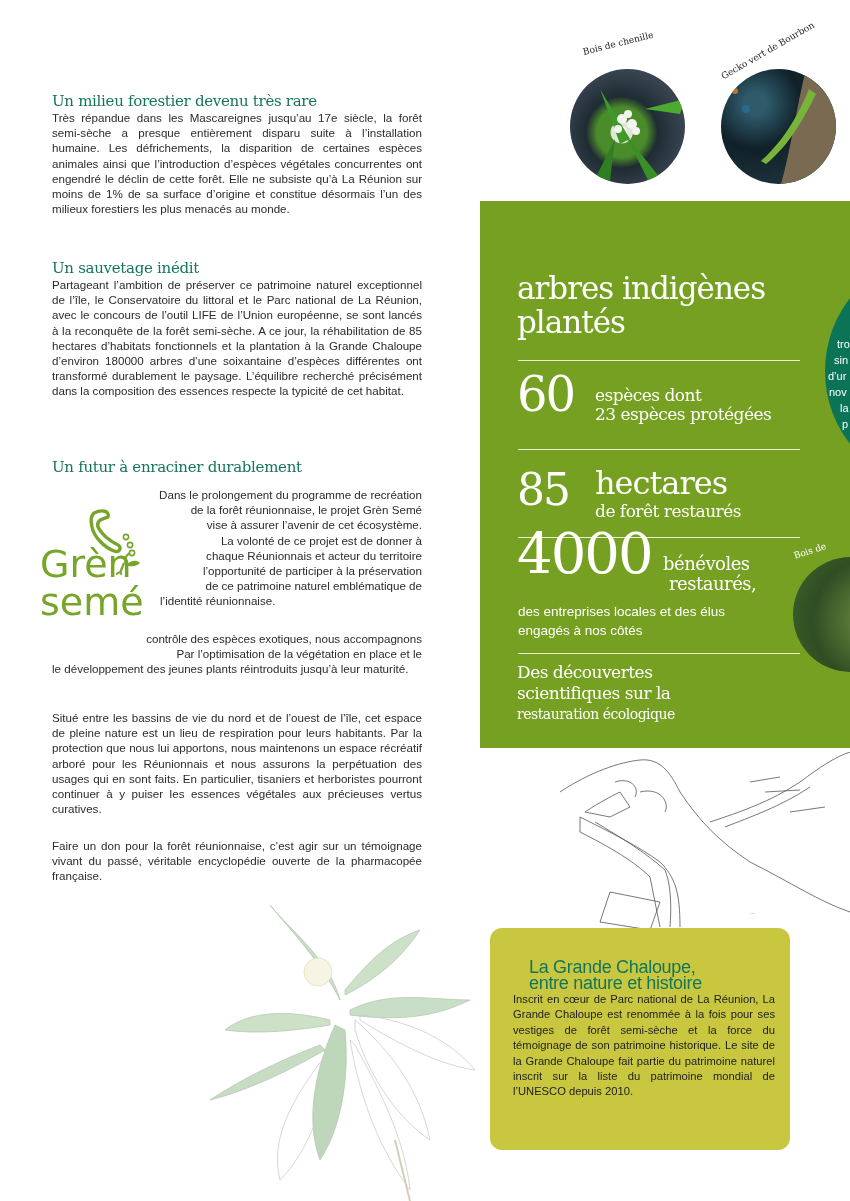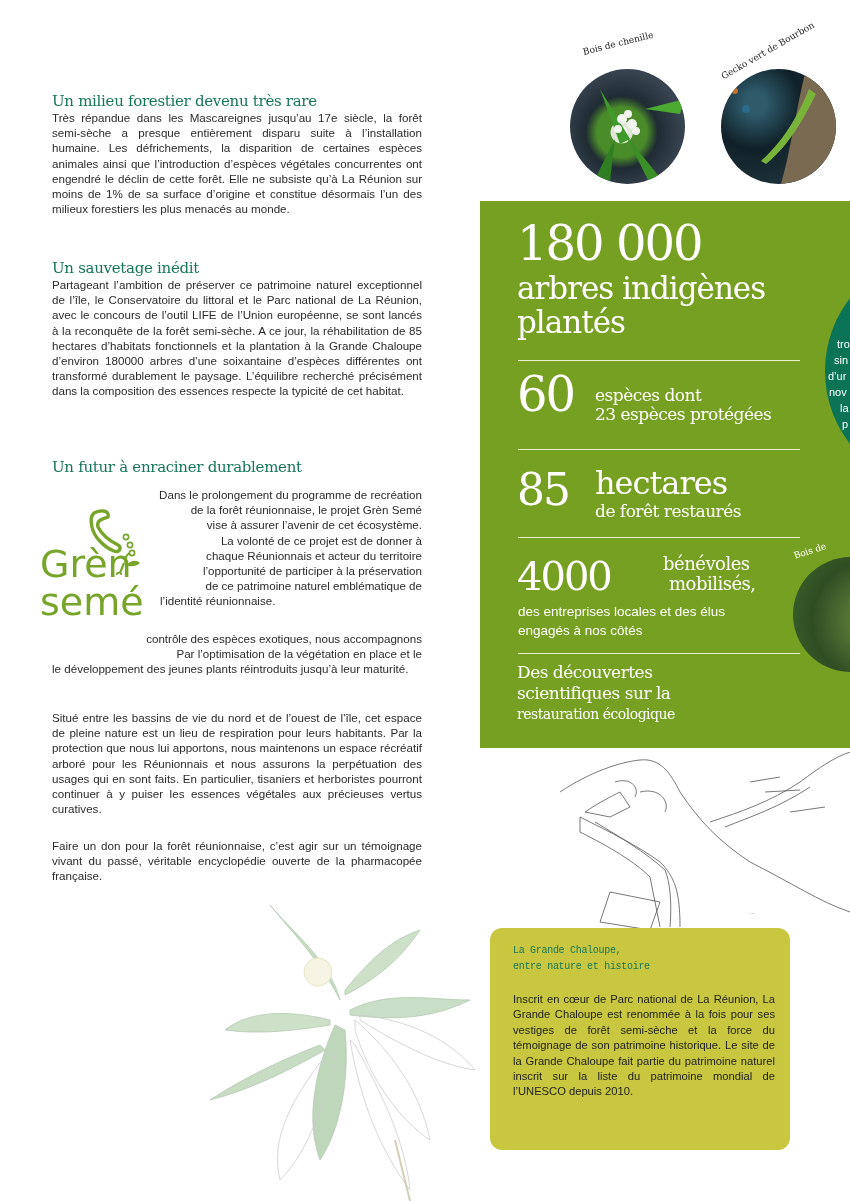--- a/index.html
+++ b/index.html
@@ -20,21 +20,21 @@
   .stat-white { color:#ffffff; font-family:"DejaVu Serif", serif; position:absolute; }
   .divider { position:absolute; left:38px; width:282px; height:1px; background:#e8f0d0; }
 
   #teal-circle { position:absolute; left:345px; top:60px; width:200px; height:220px; border-radius:50%; background:#0b7457; overflow:hidden; }
   #teal-circle .t { position:absolute; color:#ffffff; font-size:11px; line-height:15.5px; font-family:"Liberation Sans", sans-serif; }
 
   .photo-circle { position:absolute; border-radius:50%; overflow:hidden; }
   .photo-label { position:absolute; font-family:"DejaVu Serif", serif; font-size:9px; color:#222; white-space:nowrap; }
 
   #callout { left:490px; top:928px; width:300px; height:222px; background:#c9c73f; border-radius:12px; }
-  #callout h3 { margin:0; position:absolute; left:23px; top:15px; font-family:Liberation Mono, monospace; font-weight:normal; color:#14755a; font-size:10px; line-height:16px; letter-spacing:-0.3px; }
+  #callout h3 { margin:16px; position:absolute; left:23px; top:15px; font-family:Liberation Sans, sans-serif; font-weight:normal; color:#14755a; font-size:18px; line-height:16px; letter-spacing:-0.3px; }
   #callout p { position:absolute; left:23px; top:64px; width:262px; margin:0; font-size:11.2px; line-height:15.4px; text-align:justify; color:#222; }
 </style>
 </head>
 <body>
 
 <div id="sec1" class="abs">
   <h2 class="h-green">Un milieu forestier devenu très rare</h2>
   <p class="body-text">Très répandue dans les Mascareignes jusqu’au 17e siècle, la forêt semi-sèche a presque entièrement disparu suite à l’installation humaine. Les défrichements, la disparition de certaines espèces animales ainsi que l’introduction d’espèces végétales concurrentes ont engendré le déclin de cette forêt. Elle ne subsiste qu’à La Réunion sur moins de 1% de sa surface d’origine et constitue désormais l’un des milieux forestiers les plus menacés au monde.</p>
 </div>
 
@@ -112,38 +112,37 @@
 <div id="stats-panel" class="abs">
   <div id="teal-circle">
     <span class="t" style="left:12px;top:76px">tro</span>
     <span class="t" style="left:9px;top:92px">sin</span>
     <span class="t" style="left:3px;top:108px">d’ur</span>
     <span class="t" style="left:4px;top:124px">nov</span>
     <span class="t" style="left:15px;top:140px">la</span>
     <span class="t" style="left:17px;top:156px">p</span>
   </div>
 
-  <div class="stat-white" style="left:37px;top:16px;font-size:48px;line-height:52px;letter-spacing:-2px">180 000</div>
   <div class="stat-white" style="left:37px;top:70px;font-size:31px;line-height:34px;letter-spacing:-1px">arbres indigènes</div>
   <div class="stat-white" style="left:37px;top:104px;font-size:31px;line-height:34px;letter-spacing:-1px">plantés</div>
   <div class="divider" style="top:159px"></div>
 
   <div class="stat-white" style="left:37px;top:164px;font-size:48px;line-height:58px;letter-spacing:-2px">60</div>
   <div class="stat-white" style="left:115px;top:184px;font-size:17px;line-height:20px;letter-spacing:-0.5px">espèces dont</div>
   <div class="stat-white" style="left:115px;top:203px;font-size:17px;line-height:20px;letter-spacing:-0.5px">23 espèces protégées</div>
   <div class="divider" style="top:248px"></div>
 
   <div class="stat-white" style="left:37px;top:264px;font-size:44px;line-height:50px;letter-spacing:-2px">85</div>
   <div class="stat-white" style="left:115px;top:264px;font-size:32px;line-height:36px;letter-spacing:-1px">hectares</div>
   <div class="stat-white" style="left:115px;top:300px;font-size:17px;line-height:20px;letter-spacing:-0.5px">de forêt restaurés</div>
   <div class="divider" style="top:336px"></div>
 
-  <div class="stat-white" style="left:37px;top:348px;font-size:40px;line-height:54px;letter-spacing:-2px">4000</div>
+  <div class="stat-white" style="left:37px;top:326px;font-size:56px;line-height:54px;letter-spacing:-2px">4000</div>
   <div class="stat-white" style="left:183px;top:352px;font-size:18px;line-height:21px;letter-spacing:-0.5px">bénévoles</div>
-  <div class="stat-white" style="left:189px;top:372px;font-size:18px;line-height:21px;letter-spacing:-0.5px">mobilisés,</div>
+  <div class="stat-white" style="left:189px;top:372px;font-size:18px;line-height:21px;letter-spacing:-0.5px">restaurés,</div>
   <div class="stat-white" style="left:38px;top:402px;font-size:13.5px;line-height:18px;font-family:Liberation Sans, sans-serif">des entreprises locales et des élus</div>
   <div class="stat-white" style="left:38px;top:421px;font-size:13.5px;line-height:18px;font-family:'Liberation Sans',sans-serif">engagés à nos côtés</div>
   <div class="divider" style="top:452px"></div>
 
   <div class="stat-white" style="left:37px;top:461px;font-size:17px;line-height:21px;letter-spacing:-0.5px">Des découvertes</div>
   <div class="stat-white" style="left:37px;top:482px;font-size:17px;line-height:21px;letter-spacing:-0.5px">scientifiques sur la</div>
   <div class="stat-white" style="left:37px;top:503px;font-size:14px;line-height:21px;letter-spacing:-0.5px">restauration écologique</div>
 
   <div class="photo-circle" style="left:313px;top:356px;width:115px;height:115px;background:radial-gradient(circle at 70% 55%, #e8c8d0 0 8%, #d89aa8 9% 14%, #5a7a38 20%, #2f4d23 60%, #3f6a2c 100%);"></div>
   <div class="photo-label" style="left:314px;top:350px;color:#ffffff;transform:rotate(-18deg);transform-origin:left">Bois de</div>

